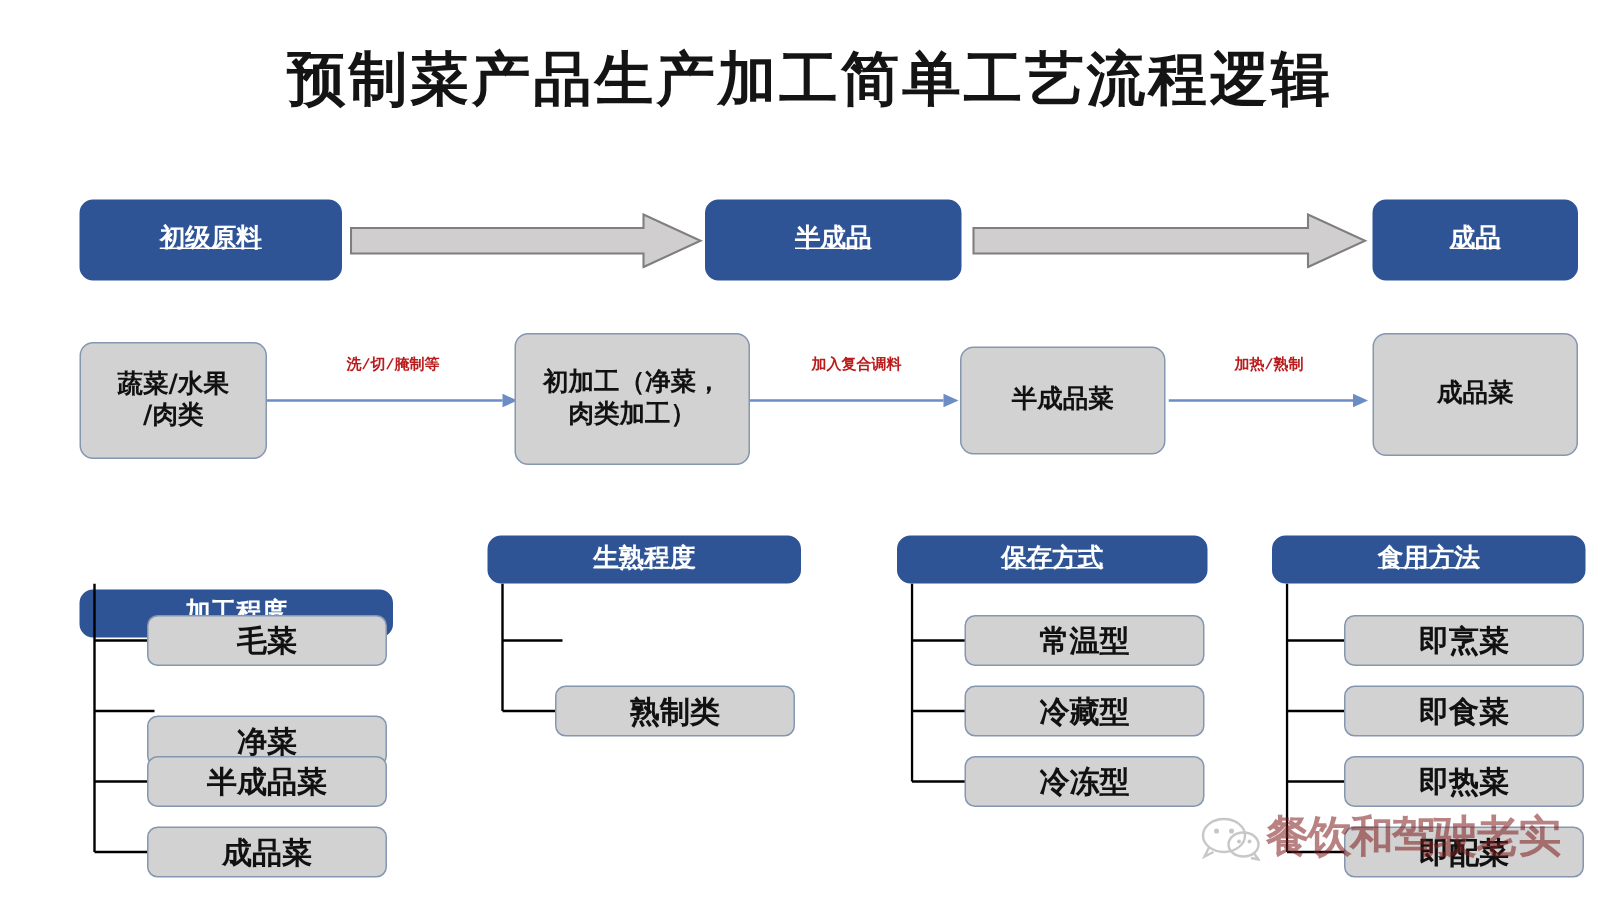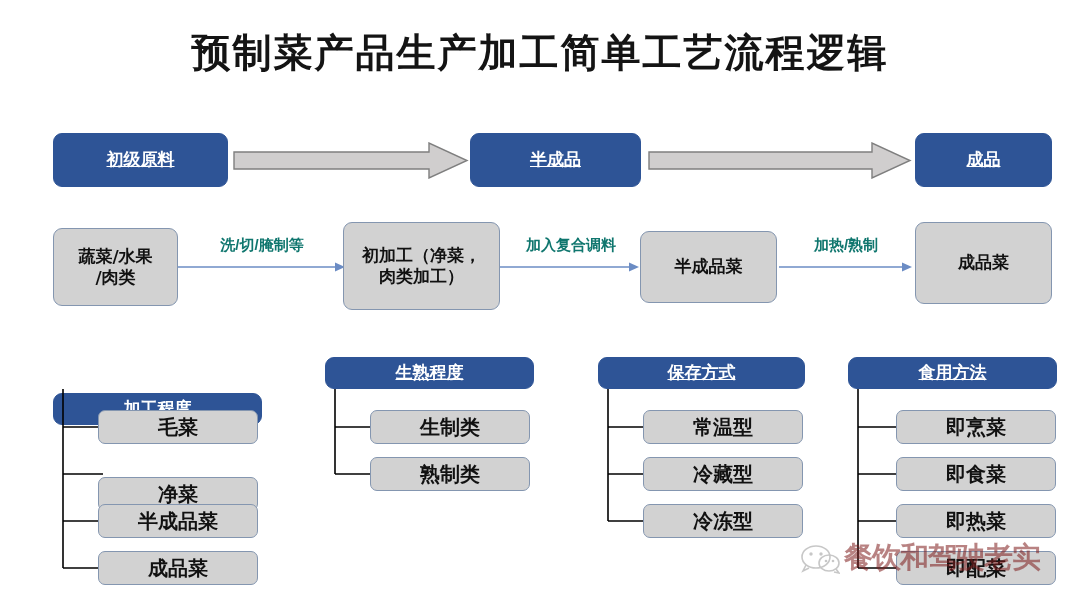--- a/index.html
+++ b/index.html
@@ -36,22 +36,22 @@
 
   
   .blockarrow{position:absolute;}
   .blockarrow svg{display:block;}
 
   
   .conn{position:absolute;height:12px;}
   .conn svg{display:block;}
   .conn-label{
     position:absolute;
-    font-family:Liberation Sans, sans-serif;
-    font-size:15px;font-weight:700;color:#0f766e;white-space:nowrap;
+    font-family:Liberation Mono, monospace;
+    font-size:10px;font-weight:700;color:#b91c1c;white-space:nowrap;
     text-align:center;
   }
 
   
   .bracket{position:absolute;}
   .bracket svg{display:block;}
 
   
   .watermark{
     position:absolute;left:800px;top:536px;width:265px;height:46px;
@@ -140,21 +140,20 @@
   <div class="box box-gray small" style="left:98px;top:551px;width:160px;height:34px;">成品菜</div>
 
   <div class="box box-blue" style="left:325px;top:357px;width:209px;height:32px;">生熟程度</div>
   <div class="bracket" style="left:334px;top:389px;width:42px;height:135px;">
     <svg width="42" height="135" viewBox="0 0 42 135">
       <line x1="1" y1="0" x2="1" y2="85" stroke="#000" stroke-width="1.6"></line>
       <line x1="1" y1="38" x2="41" y2="38" stroke="#000" stroke-width="1.6"></line>
       <line x1="1" y1="85" x2="41" y2="85" stroke="#000" stroke-width="1.6"></line>
     </svg>
   </div>
-  <div class="box box-gray small" style="left:370px;top:410px;width:160px;height:34px;">生制类</div>
   <div class="box box-gray small" style="left:370px;top:457px;width:160px;height:34px;">熟制类</div>
 
   <div class="box box-blue" style="left:598px;top:357px;width:207px;height:32px;">保存方式</div>
   <div class="bracket" style="left:607px;top:389px;width:42px;height:182px;">
     <svg width="42" height="182" viewBox="0 0 42 182">
       <line x1="1" y1="0" x2="1" y2="132" stroke="#000" stroke-width="1.6"></line>
       <line x1="1" y1="38" x2="41" y2="38" stroke="#000" stroke-width="1.6"></line>
       <line x1="1" y1="85" x2="41" y2="85" stroke="#000" stroke-width="1.6"></line>
       <line x1="1" y1="132" x2="41" y2="132" stroke="#000" stroke-width="1.6"></line>
     </svg>

